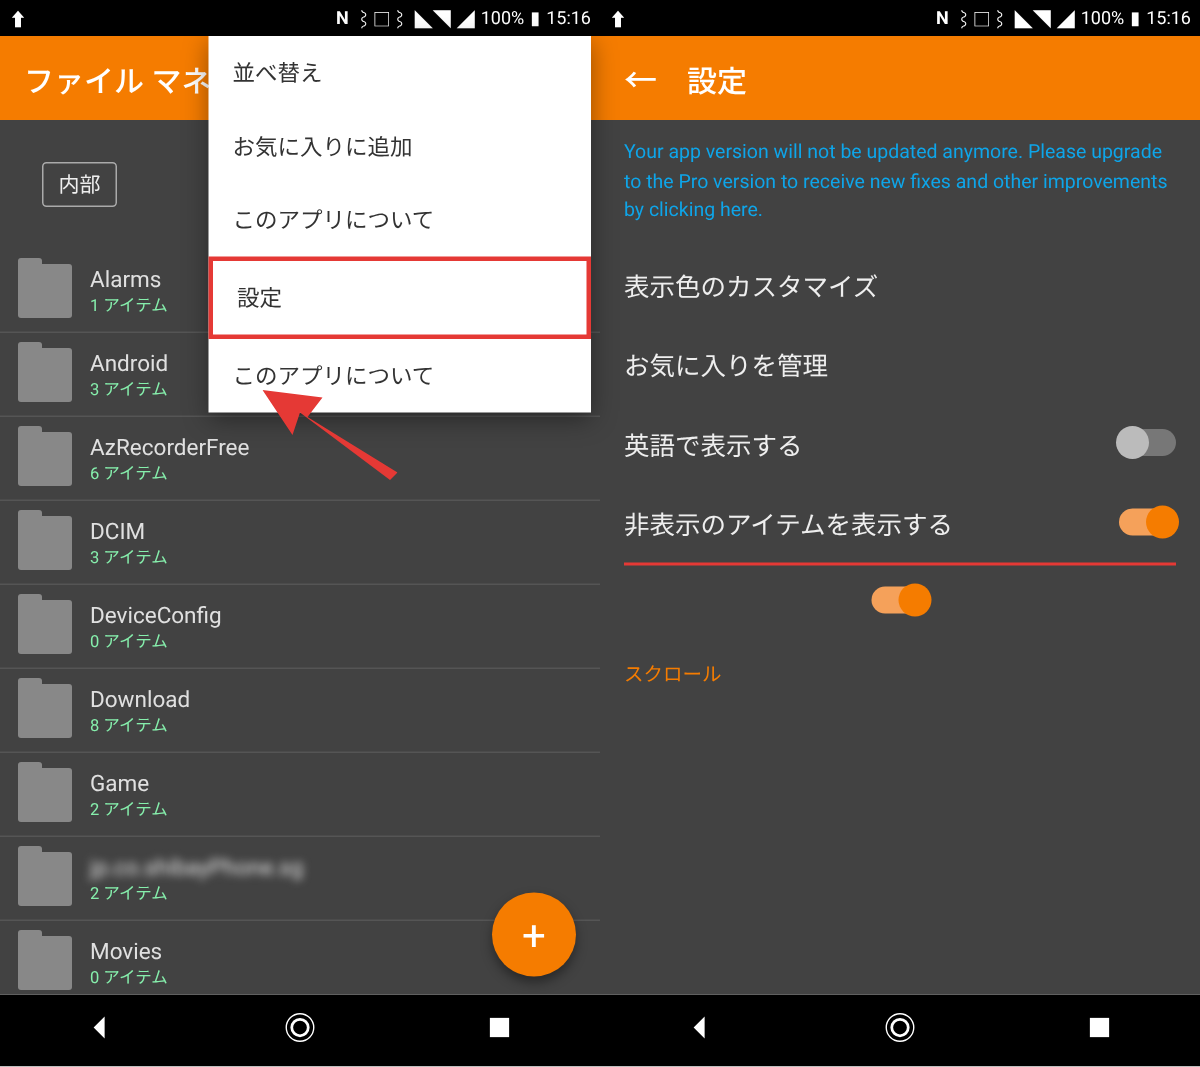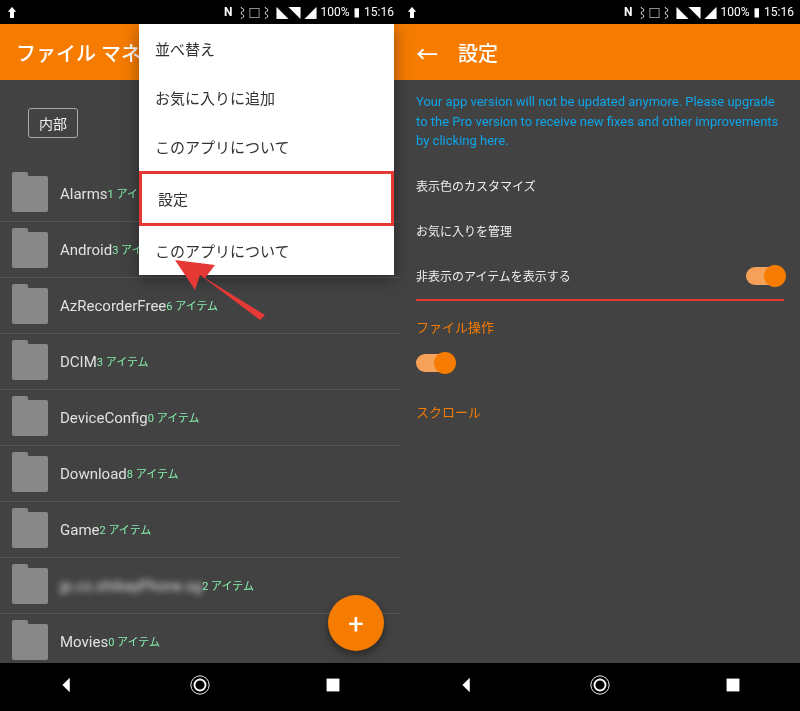--- a/index.html
+++ b/index.html
@@ -9,34 +9,34 @@
 .status-left,.status-right{display:flex;align-items:center;gap:4px}
 .status-right span{display:flex;align-items:center}
 .appbar{height:56px;background:#f57c00;color:#fff;display:flex;align-items:center;padding:0 16px;font-size:20px;font-weight:500}
 .appbar .back{margin-right:20px;font-size:22px}
 .content{flex:1;background:#424242;overflow:hidden;position:relative}
 .chip{display:inline-block;border:1px solid #aaa;border-radius:3px;color:#eee;padding:4px 10px;font-size:14px;margin:28px}
 .file-list{display:flex;flex-direction:column}
 .file-item{display:flex;align-items:center;height:56px;padding:0 12px;border-bottom:1px solid #555}
 .folder-icon{width:36px;height:36px;background:#888;border-radius:2px;margin-right:12px;position:relative}
 .folder-icon::before{content:"";position:absolute;top:-4px;left:0;width:16px;height:6px;background:#888;border-radius:2px 2px 0 0}
-.file-text{display:flex;flex-direction:row;color:#e0e0e0}
+.file-text{display:flex;flex-direction:column;color:#e0e0e0}
 .file-name{font-size:15px}
 .file-sub{font-size:11px;color:#86efac}
 .blurred{filter:blur(3px)}
 .fab{position:absolute;bottom:12px;right:16px;width:56px;height:56px;border-radius:50%;background:#f57c00;color:#fff;display:flex;align-items:center;justify-content:center;font-size:28px;box-shadow:0 4px 8px rgba(0,0,0,.4)}
 .navbar{height:48px;background:#000;display:flex;align-items:center;justify-content:space-around}
 .navbar svg{fill:#fff;width:22px;height:22px}
 .menu{position:absolute;top:24px;right:6px;width:255px;background:#fff;box-shadow:0 4px 16px rgba(0,0,0,.4);z-index:10}
 .menu-item{padding:14px 16px;font-size:15px;color:#333;border-bottom:0}
 .menu-item.hl{border:3px solid #e53935}
 .arrow{position:absolute;top:260px;left:175px;z-index:20;pointer-events:none}
 .settings-body{color:#eee;font-size:14px}
 .notice{padding:12px 16px;font-size:13px;color:#0ea5e9;line-height:1.5}
-.pref{padding:14px 16px;display:flex;align-items:center;justify-content:flex-start;font-size:12px}
+.pref{padding:14px 16px;display:flex;align-items:center;justify-content:center;font-size:17px}
 .pref-title{flex:1;padding-right:12px}
 .cat{padding:16px 16px 4px;color:#f57c00;font-size:13px}
 .switch{width:38px;height:18px;border-radius:10px;background:#777;position:relative;flex-shrink:0}
 .switch::after{content:"";position:absolute;width:22px;height:22px;border-radius:50%;background:#bbb;top:-2px;left:-2px}
 .switch.on{background:#f5a15a}
 .switch.on::after{background:#f57c00;left:auto;right:-2px}
 .redline{height:2px;background:#e53935;margin:0 16px}
 </style>
 </head>
 <body>
@@ -173,25 +173,28 @@
   </div>
   <div class="content settings-body">
     <div class="notice">Your app version will not be updated anymore. Please upgrade to the Pro version to receive new fixes and other improvements by clicking here.</div>
     <div class="pref">
         <span class="pref-title">表示色のカスタマイズ</span>
       </div>
     <div class="pref">
         <span class="pref-title">お気に入りを管理</span>
       </div>
     <div class="pref">
+      <span class="pref-title">英語で表示する</span>
+      <span class="switch"></span>
+    </div>
+    <div class="pref">
       <span class="pref-title">非表示のアイテムを表示する</span>
       <span class="switch on"></span>
     </div>
     <div class="redline"></div>
-    <div class="cat">ファイル操作</div>
     <div class="pref">
       <span class="switch on"></span>
     </div>
     <div class="cat">スクロール</div>
   </div>
   <div class="navbar">
     <span><svg viewBox="0 0 24 24">
           <path d="M15 4l-8 8 8 8z"></path>
         </svg></span>
     <span><svg viewBox="0 0 24 24">

